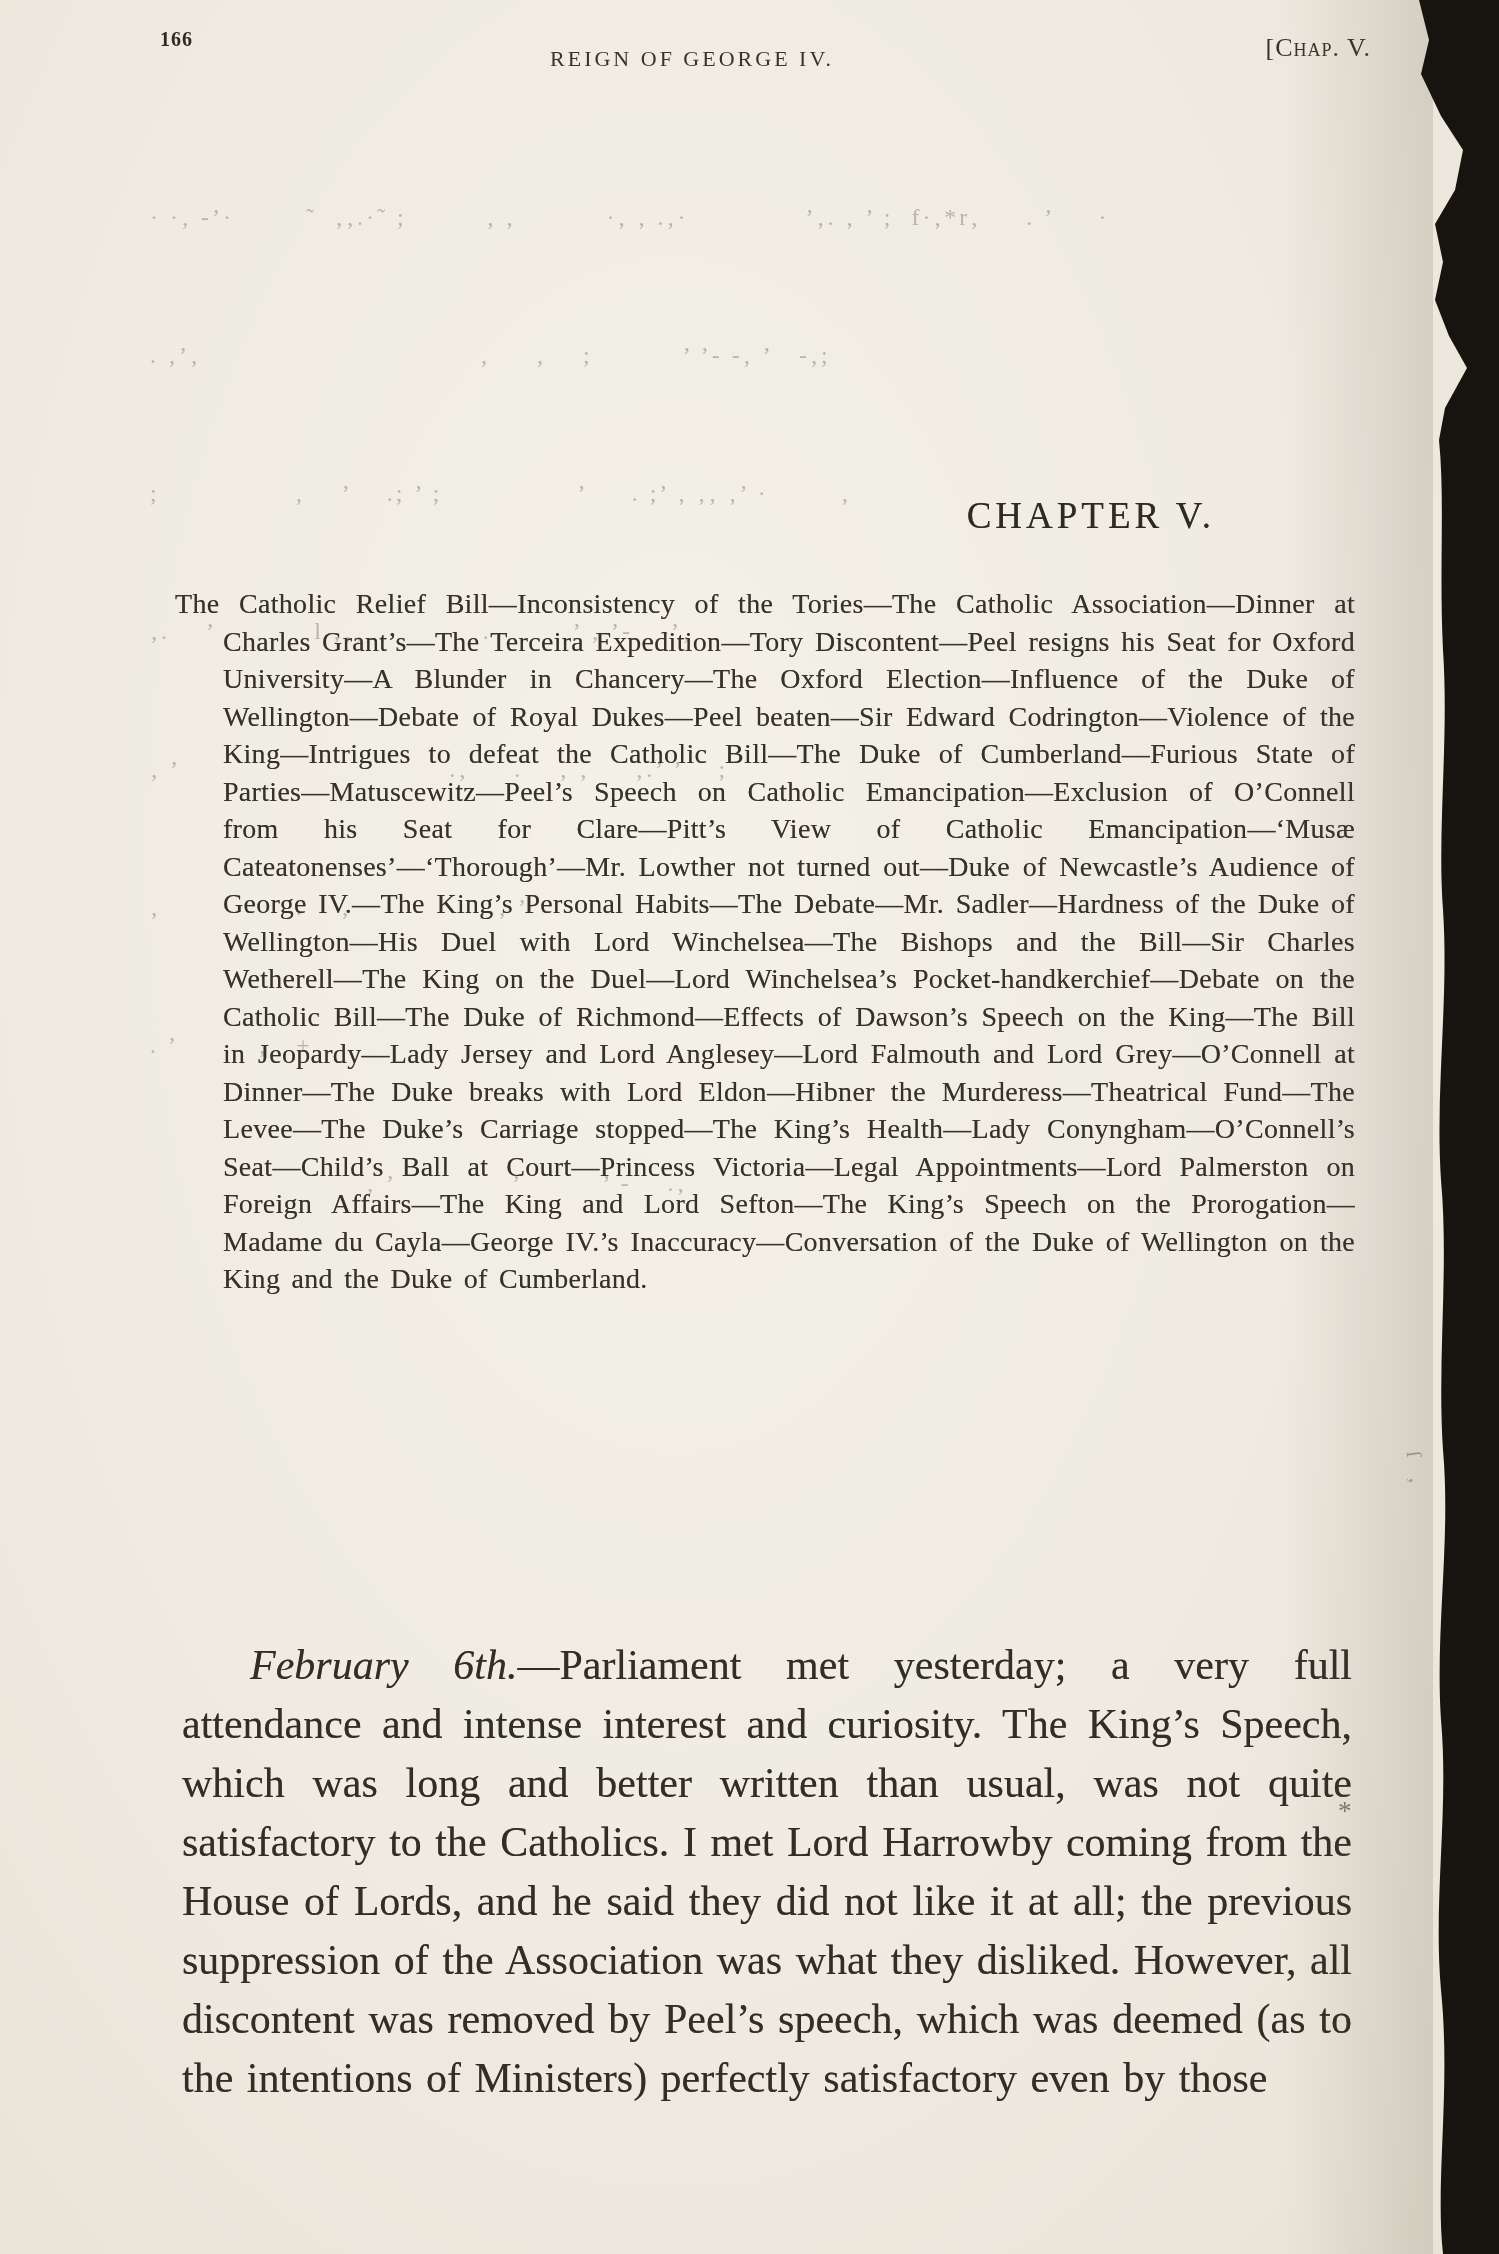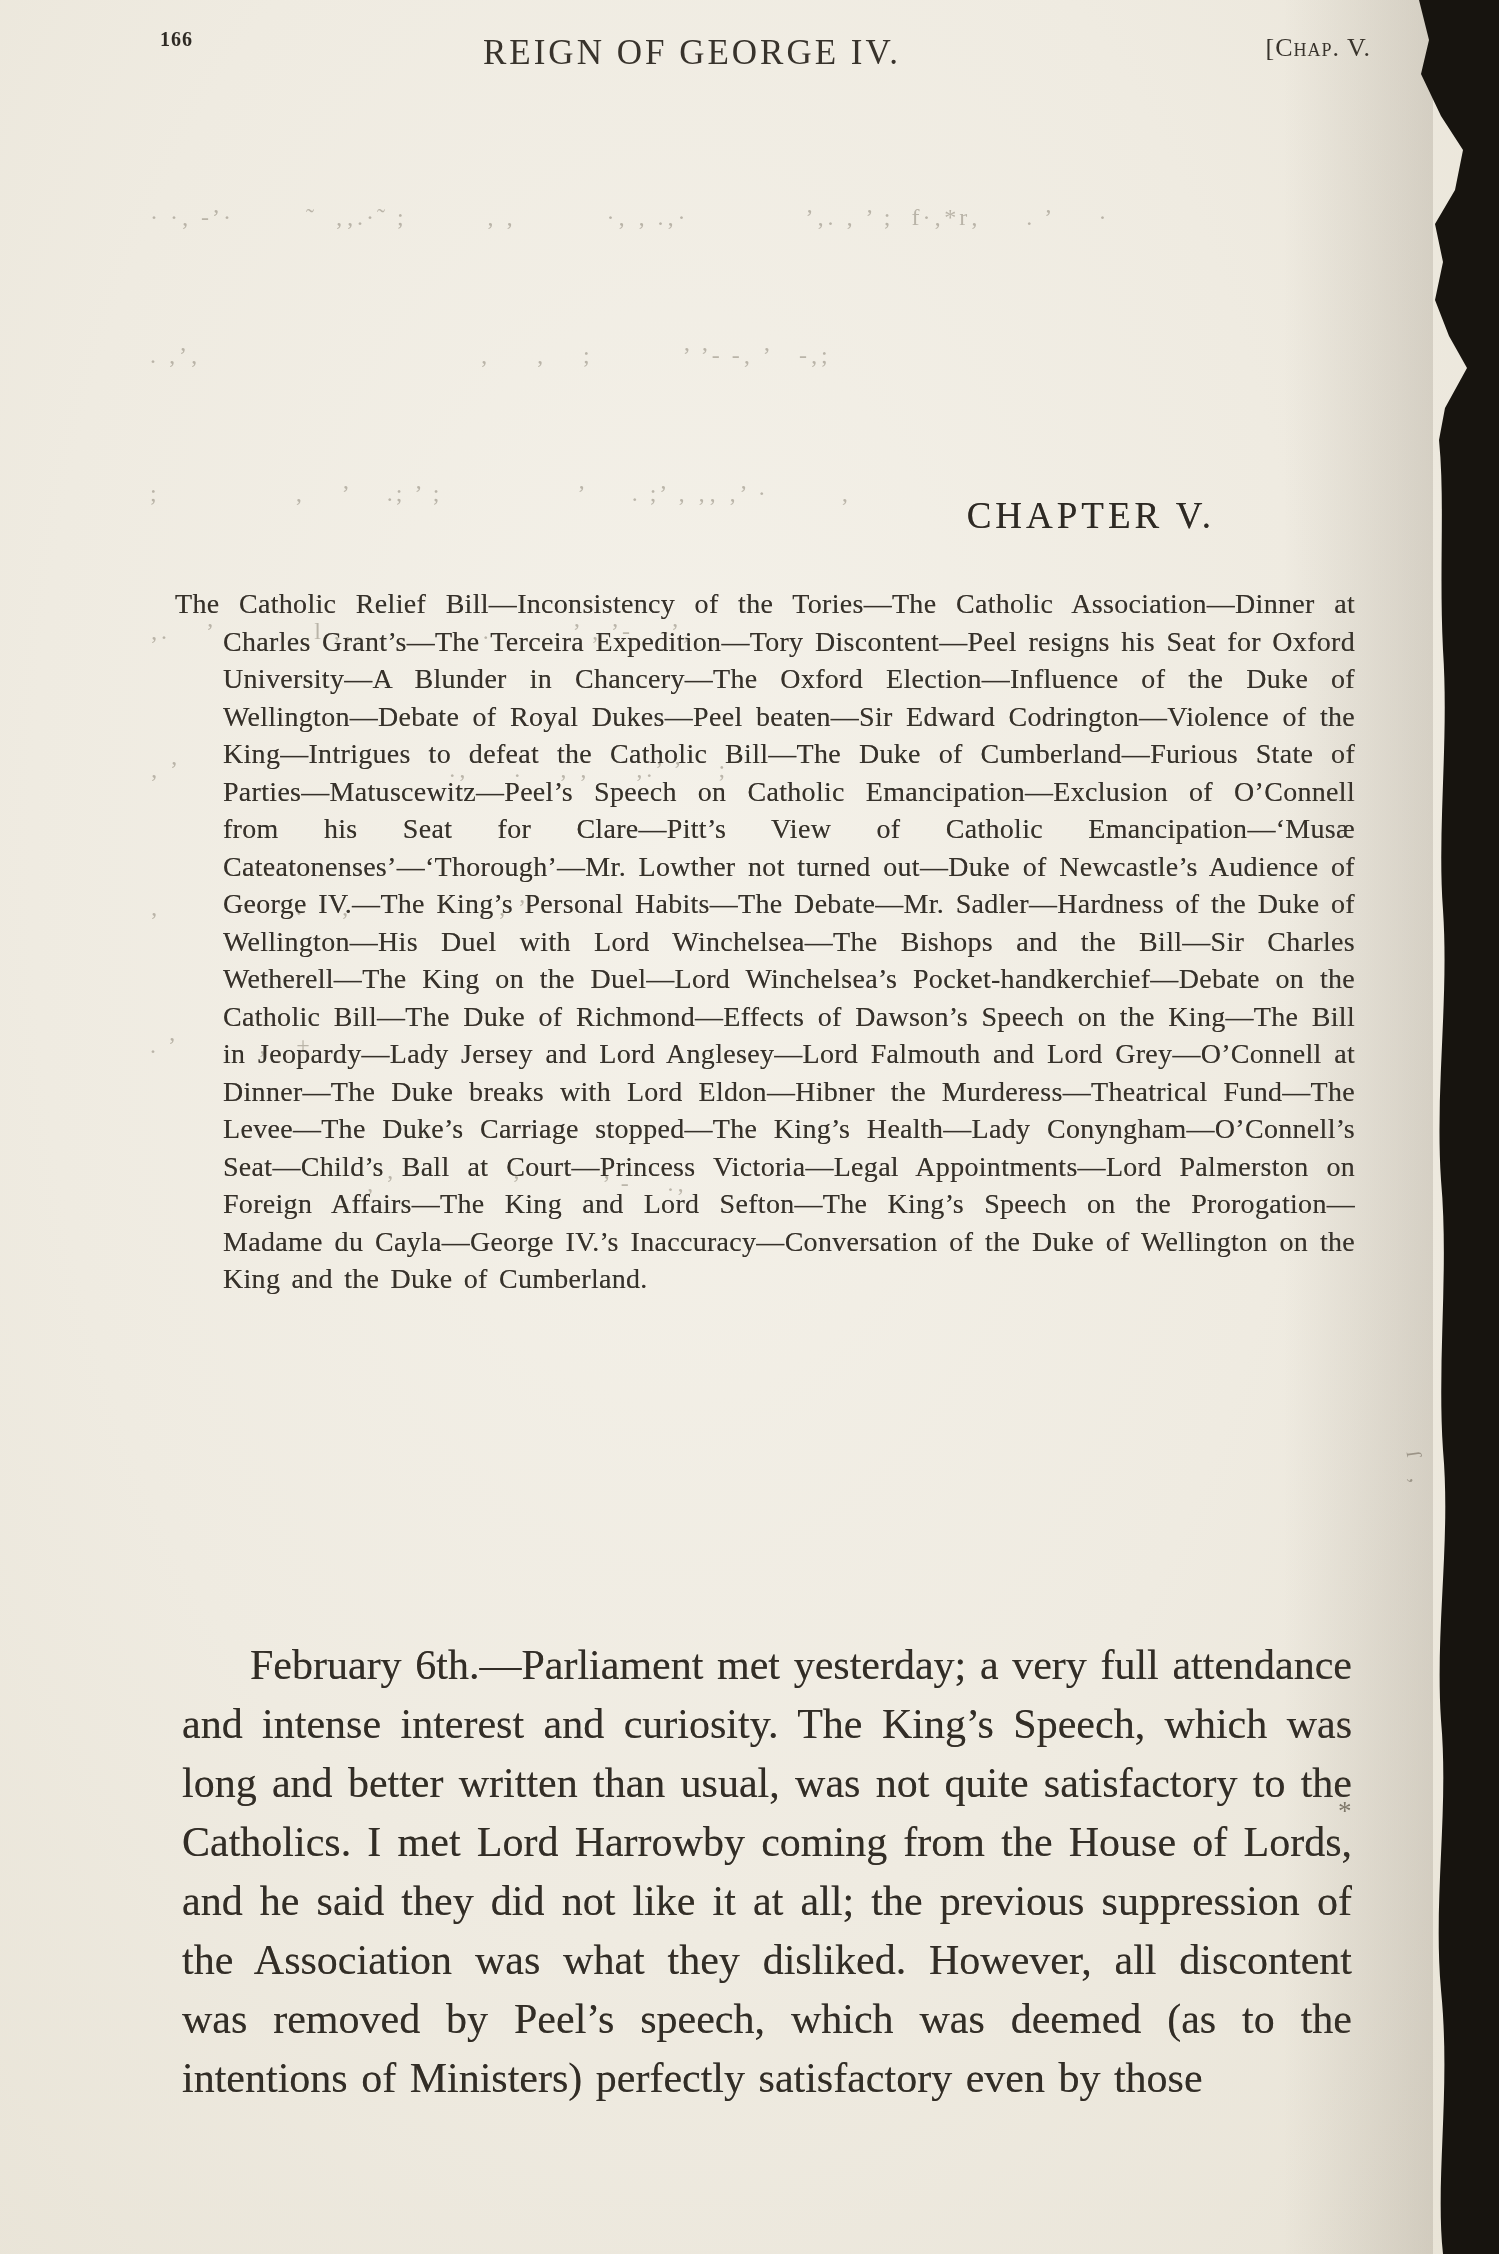--- a/index.html
+++ b/index.html
@@ -15,22 +15,22 @@
   }
   .page * { box-sizing:border-box; }
 
   
   .page-num {
     position:absolute; left:160px; top:28px;
     font-size:20px; font-weight:700; letter-spacing:1px;
     color:#2e2a24;
   }
   .running-title {
-    position:absolute; left:692px; top:33px; transform:translateX(-50%);
-    font-size:35px; letter-spacing:3px; white-space:nowrap;
+    position:absolute; left:692px; top:46px; transform:translateX(-50%);
+    font-size:22px; letter-spacing:3px; white-space:nowrap;
     color:#38332c;
   }
   .chap-marker {
     position:absolute; right:128px; top:33px;
     font-size:26px; font-variant:small-caps; letter-spacing:1px;
     color:#38332c; white-space:nowrap;
   }
 
   
   .ghost {
@@ -56,21 +56,21 @@
     text-shadow:0 0 .5px rgba(54,49,42,.55);
   }
 
   .body-para {
     position:absolute; top:1636px; left:182px; width:1170px; margin:0;
     font-size:42px; line-height:59px; text-align:justify;
     text-indent:68px; word-spacing:3px;
     color:#322d26;
     text-shadow:0 0 .6px rgba(50,45,38,.55);
   }
-  .date-lead { }
+  .date-lead { font-style:italic; }
 
   
   .edge-shade {
     position:absolute; top:0; right:66px; width:150px; height:100%;
     background:linear-gradient(to right, rgba(86,74,58,0), rgba(86,74,58,.16));
     pointer-events:none;
   }
   .scan-band {
     position:absolute; top:0; right:0; width:90px; height:2254px;
     pointer-events:none;

